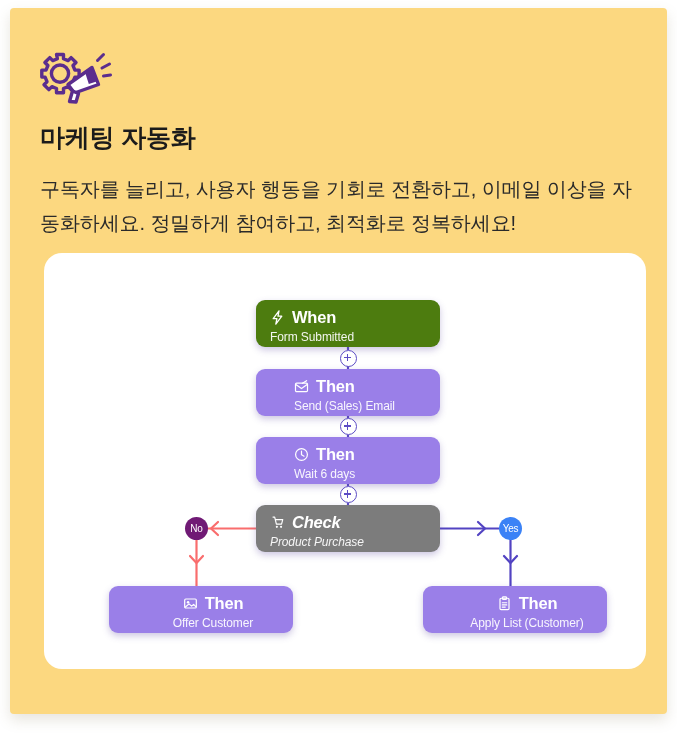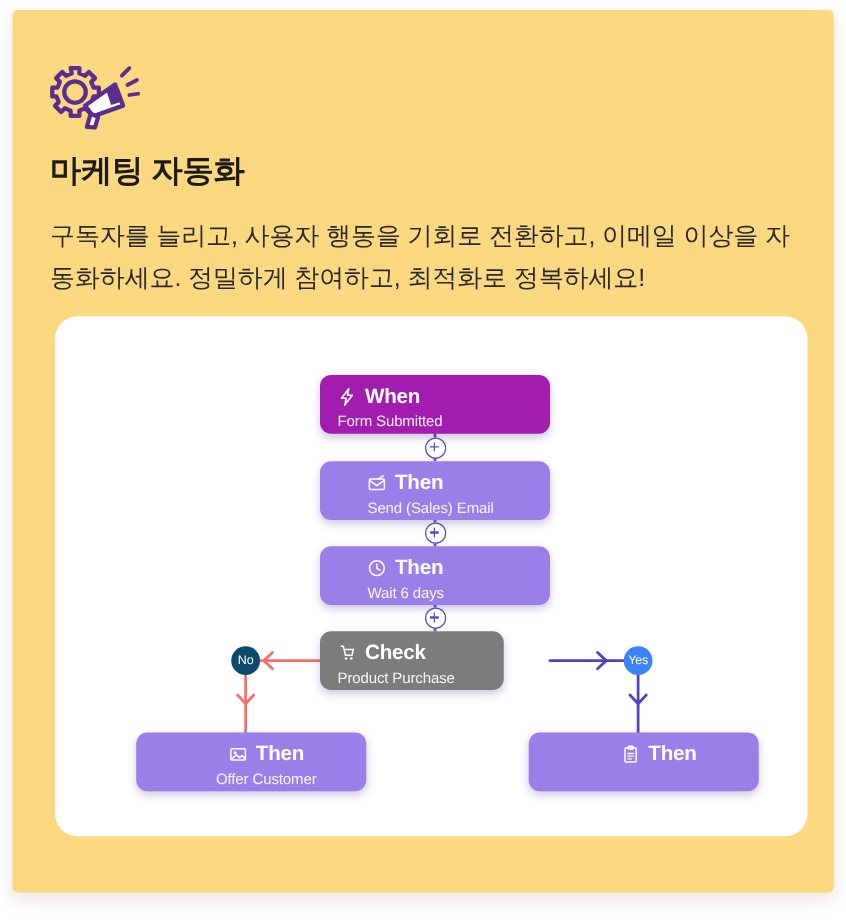--- a/index.html
+++ b/index.html
@@ -84,21 +84,21 @@
   
   .flow-node {
     position: absolute;
     border-radius: 9px;
     box-sizing: border-box;
     padding: 9px 14px 11px 14px;
     color: #ffffff;
     box-shadow: 0 3px 7px rgba(90, 70, 160, 0.30);
     z-index: 3;
   }
-  .flow-node.orange { background: #a21caf; }
+  .flow-node.orange { background: #4d7c0f; }
   .flow-node.purple { background: #9A7FE8; padding-left: 38px; }
   .flow-node.gray   { background: #7C7C7C; }
 
   .node-title-row {
     display: flex;
     align-items: center;
     gap: 7px;
     line-height: 1;
   }
   .node-icon {
@@ -123,21 +123,21 @@
 
   
   .flow-node.centered { text-align: center; }
   .flow-node.centered .node-title-row { justify-content: center; }
   .flow-node.centered .node-subtitle { text-align: center; }
 
   
   #node-when        { left: 212px; top: 47px;  width: 184px; height: 47px; }
   #node-send-email  { left: 212px; top: 116px; width: 184px; height: 47px; }
   #node-wait        { left: 212px; top: 184px; width: 184px; height: 47px; }
-  #node-check       { left: 212px; top: 252px; width: 147px; height: 47px; }
+  #node-check       { left: 212px; top: 252px; width: 184px; height: 47px; font-style: italic; }
   #node-offer       { left: 65px;  top: 333px; width: 184px; height: 47px; }
   #node-apply-list  { left: 379px; top: 333px; width: 184px; height: 47px; }
 
   
   .plus-connector {
     position: absolute;
     width: 17px;
     height: 17px;
     border-radius: 50%;
     background: #ffffff;
@@ -169,21 +169,21 @@
     align-items: center;
     justify-content: center;
     font-size: 10px;
     color: #ffffff;
     z-index: 5;
     letter-spacing: -0.2px;
   }
   #badge-no {
     left: 141px; top: 264px;
     width: 23px; height: 23px;
-    background: #0c4a6e;
+    background: #701a75;
   }
   #badge-yes {
     left: 455px; top: 264px;
     width: 23px; height: 23px;
     background: #3b82f6;
   }
 </style>
 </head>
 <body>
 
@@ -314,17 +314,18 @@
             <rect x="3.2" y="2.4" width="9.6" height="12.2" rx="1.2" fill="none" stroke="#ffffff" stroke-width="1.3"></rect>
             <rect x="5.9" y="1" width="4.2" height="2.6" rx="0.8" fill="none" stroke="#ffffff" stroke-width="1.3"></rect>
             <g stroke="#ffffff" stroke-width="1.2" stroke-linecap="round">
               <line x1="5.6" y1="7.2" x2="10.4" y2="7.2"></line>
               <line x1="5.6" y1="9.5" x2="10.4" y2="9.5"></line>
               <line x1="5.6" y1="11.8" x2="8.8" y2="11.8"></line>
             </g>
           </svg>
           <span class="node-title">Then</span>
         </div>
+        <div class="node-subtitle">Apply List (Customer)</div>
       </div>
 
     </div>
   </div>
 </div>
 
 </body></html>

